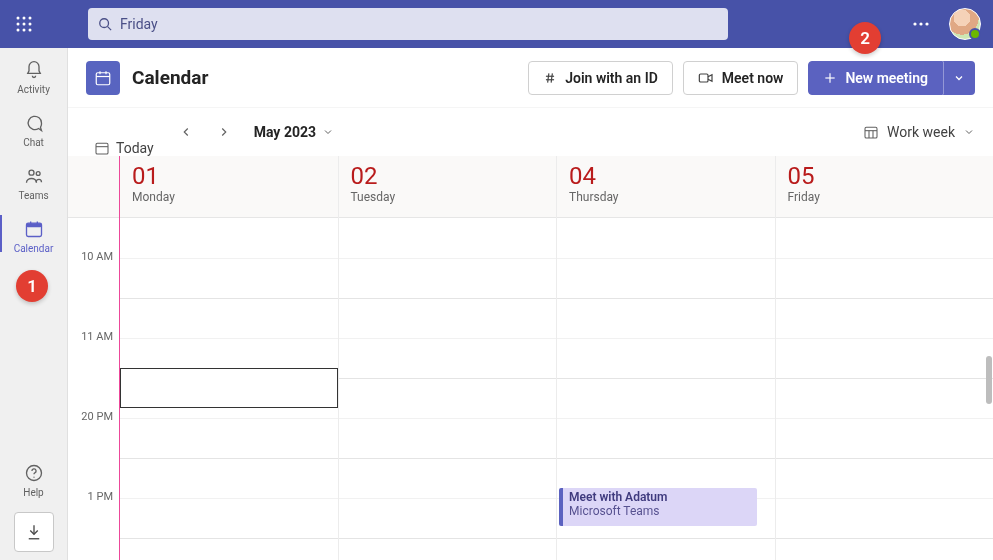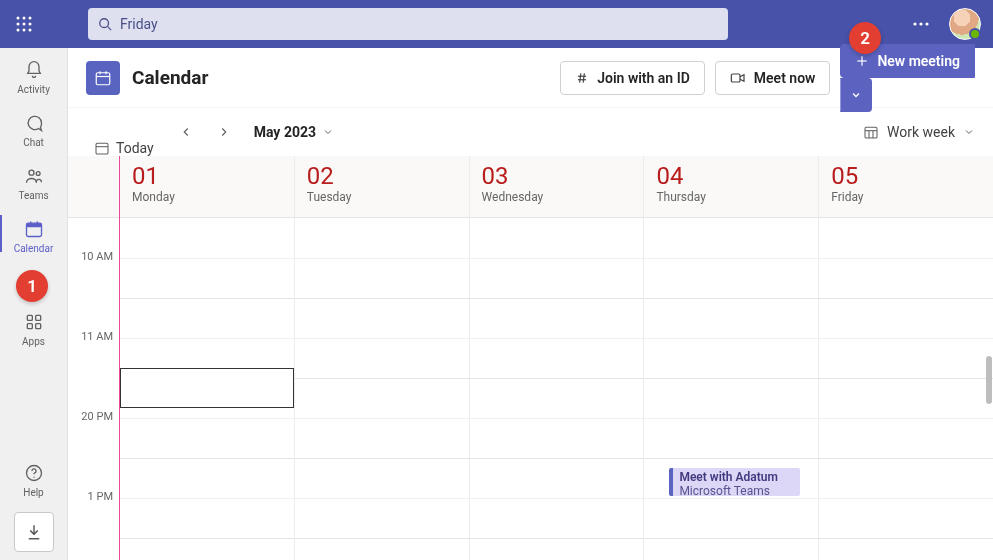--- a/index.html
+++ b/index.html
@@ -32,21 +32,21 @@
   .main { position:absolute; left:68px; right:0; top:48px; bottom:0; display:flex; flex-direction:column; background:#fff;}
   .cal-header { height:60px; display:flex; align-items:center; padding:0 18px; border-bottom:1px solid #f5f5f5; gap:12px;}
   .cal-chip { width:34px;height:34px; background:#5864c0; border-radius:4px; display:flex;align-items:center;justify-content:center;}
   .cal-title { font-size:19px; font-weight:700; color:#242424; }
   .cal-header .flex { flex:1; }
   .btn { height:34px; border:1px solid #d0d0d0; border-radius:4px; background:#fff; padding:0 14px; display:flex;align-items:center; gap:8px; font-size:14px; cursor:pointer; color:#242424; font-weight:600;}
   .btn.primary { background:#5b62c0; color:#fff; border-color:#5b62c0;}
   .btn.primary.split { border-top-right-radius:0;border-bottom-right-radius:0;}
   .btn.split-chevron { width:32px; padding:0; justify-content:center; border-top-left-radius:0;border-bottom-left-radius:0; border-left:1px solid rgba(255,255,255,.35);}
   .btn-row { display:flex; gap:10px; align-items:center;margin-left:40px;}
-  .split-group { display:flex;flex-direction:column; }
+  .split-group { display:flex; }
 
   .cal-subhead { height:48px; display:flex; align-items:center; padding:0 18px; gap:10px; color:#424242; font-size:14px;}
   .cal-subhead .today { display:flex;align-items:center; gap:6px; padding:4px 8px; border-radius:4px; cursor:pointer;margin-top:32px;}
   .navarrow { width:28px;height:28px;display:flex;align-items:center;justify-content:center; cursor:pointer; color:#616161;}
   .month { font-weight:700; color:#242424; margin-left:6px; display:flex; align-items:center; gap:6px; cursor:pointer;}
   .cal-subhead .flex { flex:1; }
   .viewpick { display:flex;align-items:center; gap:8px; cursor:pointer; color:#424242;}
 
   
   .grid-wrap { flex:1; display:flex; overflow:hidden; position:relative;}
@@ -141,31 +141,20 @@
       <svg width="20" height="20" viewBox="0 0 24 24" fill="#5b5fc7">
           <rect x="3" y="5" width="18" height="16" rx="2" fill="none" stroke="#5b5fc7" stroke-width="1.6"></rect>
           <rect x="3" y="5" width="18" height="5" rx="2"></rect>
           <line x1="8" y1="3" x2="8" y2="7" stroke="#5b5fc7" stroke-width="1.6"></line>
           <line x1="16" y1="3" x2="16" y2="7" stroke="#5b5fc7" stroke-width="1.6"></line>
         </svg>
     </span>
     <span>Calendar</span>
   </div>
   <div style="height:40px"></div>
-  <div class="rail-item">
-    <span class="icon">
-      <svg width="20" height="20" viewBox="0 0 24 24" fill="none" stroke="#616161" stroke-width="1.6">
-          <rect x="4" y="4" width="6" height="6" rx="1"></rect>
-          <rect x="14" y="4" width="6" height="6" rx="1"></rect>
-          <rect x="4" y="14" width="6" height="6" rx="1"></rect>
-          <rect x="14" y="14" width="6" height="6" rx="1"></rect>
-        </svg>
-    </span>
-    <span>Apps</span>
-  </div>
   <div class="rail-spacer"></div>
   <div class="rail-item">
     <span class="icon">
       <svg width="20" height="20" viewBox="0 0 24 24" fill="none" stroke="#616161" stroke-width="1.6">
           <circle cx="12" cy="12" r="9"></circle>
           <path d="M9.5 9.5a2.5 2.5 0 1 1 3.5 2.3c-.9.4-1 1-1 1.7"></path>
           <circle cx="12" cy="17" r=".8" fill="#616161" stroke="none"></circle>
         </svg>
     </span>
     <span>Help</span>
@@ -307,48 +296,33 @@
           <div class="halfrow hourline"></div>
           <div class="halfrow"></div>
           <div class="halfrow hourline"></div>
           <div class="halfrow"></div>
           <div class="halfrow hourline"></div>
           <div class="halfrow"></div>
           <div class="halfrow hourline"></div>
         </div>
         <div class="daycol">
           <div class="dayheader">
-            <div class="dnum">03</div>
-            <div class="dname">Wednesday</div>
-          </div>
-          <div class="halfrow first hourline"></div>
-          <div class="halfrow"></div>
-          <div class="halfrow hourline"></div>
-          <div class="halfrow"></div>
-          <div class="halfrow hourline"></div>
-          <div class="halfrow"></div>
-          <div class="halfrow hourline"></div>
-          <div class="halfrow"></div>
-          <div class="halfrow hourline"></div>
-        </div>
-        <div class="daycol">
-          <div class="dayheader">
             <div class="dnum">04</div>
             <div class="dname">Thursday</div>
           </div>
           <div class="halfrow first hourline"></div>
           <div class="halfrow"></div>
           <div class="halfrow hourline"></div>
           <div class="halfrow"></div>
           <div class="halfrow hourline"></div>
           <div class="halfrow"></div>
           <div class="halfrow hourline"></div>
           <div class="halfrow"></div>
           <div class="halfrow hourline"></div>
-          <div class="event" style="top: 312px; height: 28px; margin-left: 23px;">
+          <div class="event" style="top: 332px; height: 38px;">
             <div class="etitle">Meet with Adatum</div>
             <div class="esub">Microsoft Teams</div>
           </div>
         </div>
         <div class="daycol">
           <div class="dayheader">
             <div class="dnum">05</div>
             <div class="dname">Friday</div>
           </div>
           <div class="halfrow first hourline"></div>

